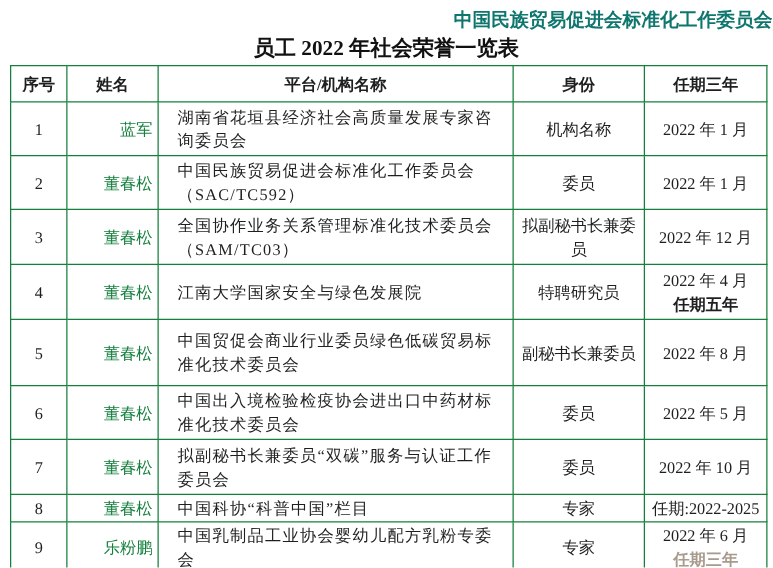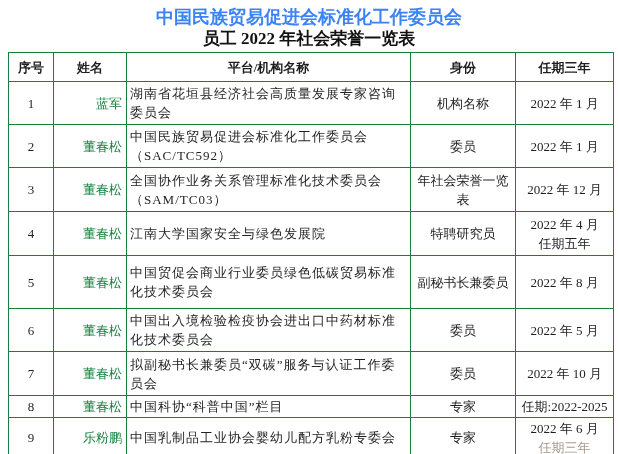--- a/index.html
+++ b/index.html
@@ -9,25 +9,25 @@
   }
   body {
     width: 618px;
     height: 454px;
     overflow: hidden;
     font-family: "Liberation Serif", "DejaVu Serif", serif;
     color: #1f1f1f;
   }
   .doc-title {
     margin-top: 6px;
-    text-align: center;
-    font-size: 18px;
+    text-align: right;
+    font-size: 15px;
     font-weight: bold;
     line-height: 22px;
-    color: #3b82f6;
+    color: #0f766e;
   }
   .doc-subtitle {
     text-align: center;
     font-size: 17px;
     font-weight: bold;
     line-height: 22px;
     color: #111111;
   }
   table.honors {
     margin: 2px 0 0 8px;
@@ -49,34 +49,34 @@
     vertical-align: middle;
     overflow: hidden;
   }
   table.honors th {
     font-weight: bold;
     font-size: 13px;
     height: 28px;
   }
   table.honors td.cell-org {
     text-align: left;
-    padding: 0 3px;
+    padding: 0 15px;
     letter-spacing: 1px;
   }
   table.honors td.cell-name { color: #15803d; text-align: right; }
   tbody tr:nth-child(1) td { height: 42px; }
   tbody tr:nth-child(2) td { height: 42px; }
   tbody tr:nth-child(3) td { height: 43px; }
   tbody tr:nth-child(4) td { height: 43px; }
   tbody tr:nth-child(5) td { height: 52px; }
   tbody tr:nth-child(6) td { height: 42px; }
   tbody tr:nth-child(7) td { height: 43px; }
   tbody tr:nth-child(8) td { height: 21px; }
   tbody tr:nth-child(9) td { height: 39px; }
-  .time-extra { display: block; }
+  .time-extra { display: block; font-weight: bold; }
   .faded { color: #a89a8c; }
 </style>
 </head>
 <body>
 
 <div class="doc-title">中国民族贸易促进会标准化工作委员会</div>
 <div class="doc-subtitle">员工 2022 年社会荣誉一览表</div>
 
 <table class="honors">
   <colgroup>
@@ -107,21 +107,21 @@
         <td class="cell-no">2</td>
         <td class="cell-name">董春松</td>
         <td class="cell-org">中国民族贸易促进会标准化工作委员会（SAC/TC592）</td>
         <td class="cell-role">委员</td>
         <td class="cell-time">2022 年 1 月</td>
       </tr>
       <tr>
         <td class="cell-no">3</td>
         <td class="cell-name">董春松</td>
         <td class="cell-org">全国协作业务关系管理标准化技术委员会（SAM/TC03）</td>
-        <td class="cell-role">年社会荣誉一览表</td>
+        <td class="cell-role">拟副秘书长兼委员</td>
         <td class="cell-time">2022 年 12 月</td>
       </tr>
       <tr>
         <td class="cell-no">4</td>
         <td class="cell-name">董春松</td>
         <td class="cell-org">江南大学国家安全与绿色发展院</td>
         <td class="cell-role">特聘研究员</td>
         <td class="cell-time">2022 年 4 月<span class="time-extra">任期五年</span></td>
       </tr>
       <tr>

